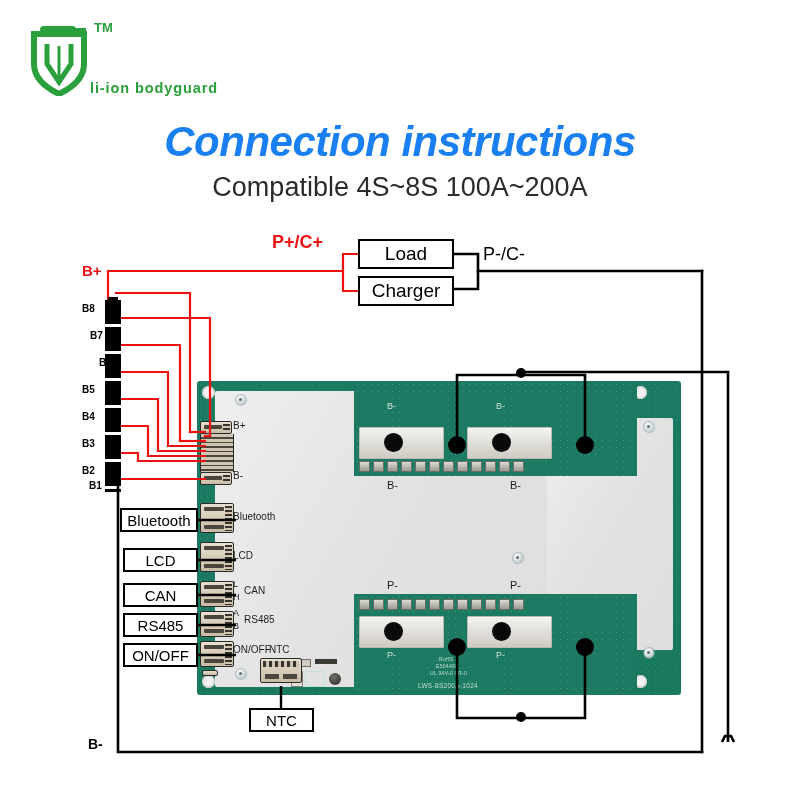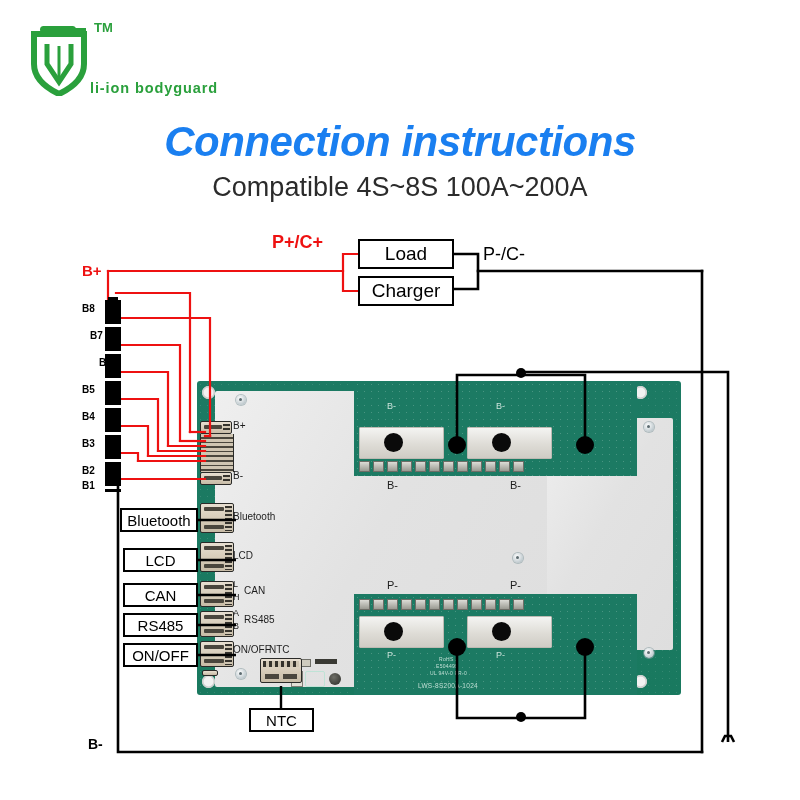--- a/index.html
+++ b/index.html
@@ -340,21 +340,21 @@
   <div class="lbl red" style="left:82px;top:262px;font-size:15px;">B+</div>
   <div class="lbl" style="left:88px;top:736px;font-size:14px;font-weight:bold;">B-</div>
 
   <div class="lbl cellLbl" style="left:82px;top:303px;">B8</div>
   <div class="lbl cellLbl" style="left:90px;top:330px;">B7</div>
   <div class="lbl cellLbl" style="left:82px;top:357px;margin-left:17px;">B6</div>
   <div class="lbl cellLbl" style="left:82px;top:384px;">B5</div>
   <div class="lbl cellLbl" style="left:82px;top:411px;">B4</div>
   <div class="lbl cellLbl" style="left:82px;top:438px;">B3</div>
   <div class="lbl cellLbl" style="left:82px;top:465px;">B2</div>
-  <div class="lbl cellLbl" style="left:82px;top:480px;">B1</div>
+  <div class="lbl cellLbl" style="left:89px;top:480px;">B1</div>
 
   <div class="boxLbl" style="left:120px;top:508px;width:78px;height:24px;">
     <span>Bluetooth</span>
   </div>
   <div class="boxLbl" style="left:123px;top:548px;width:75px;height:24px;">
     <span>LCD</span>
   </div>
   <div class="boxLbl" style="left:123px;top:583px;width:75px;height:24px;">
     <span>CAN</span>
   </div>

